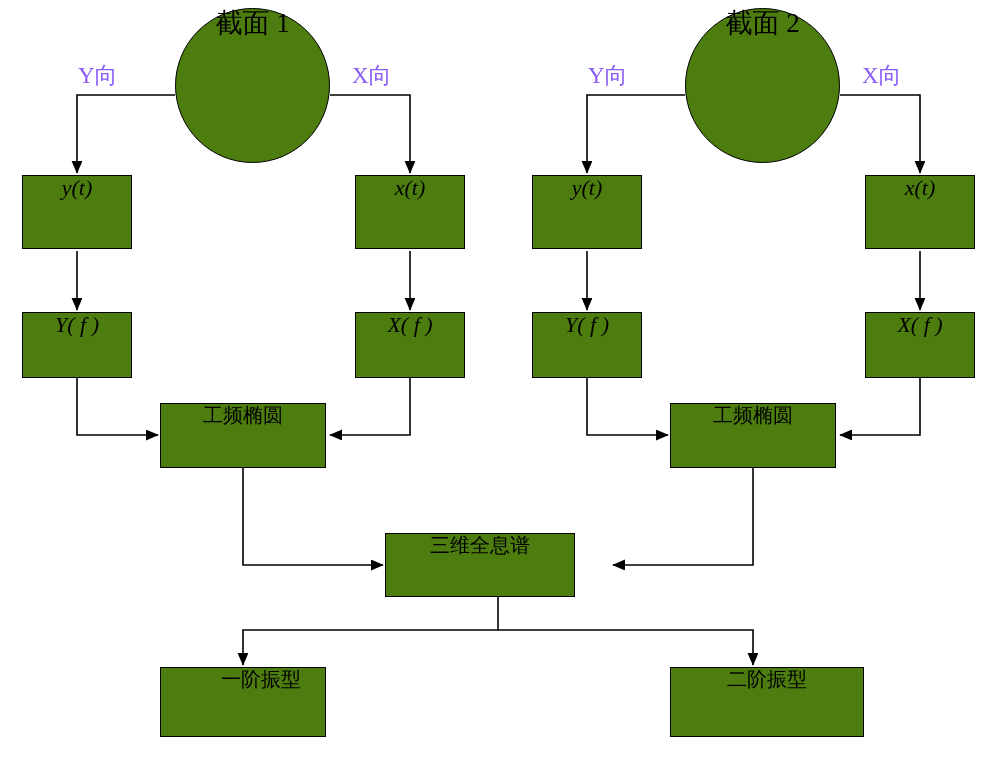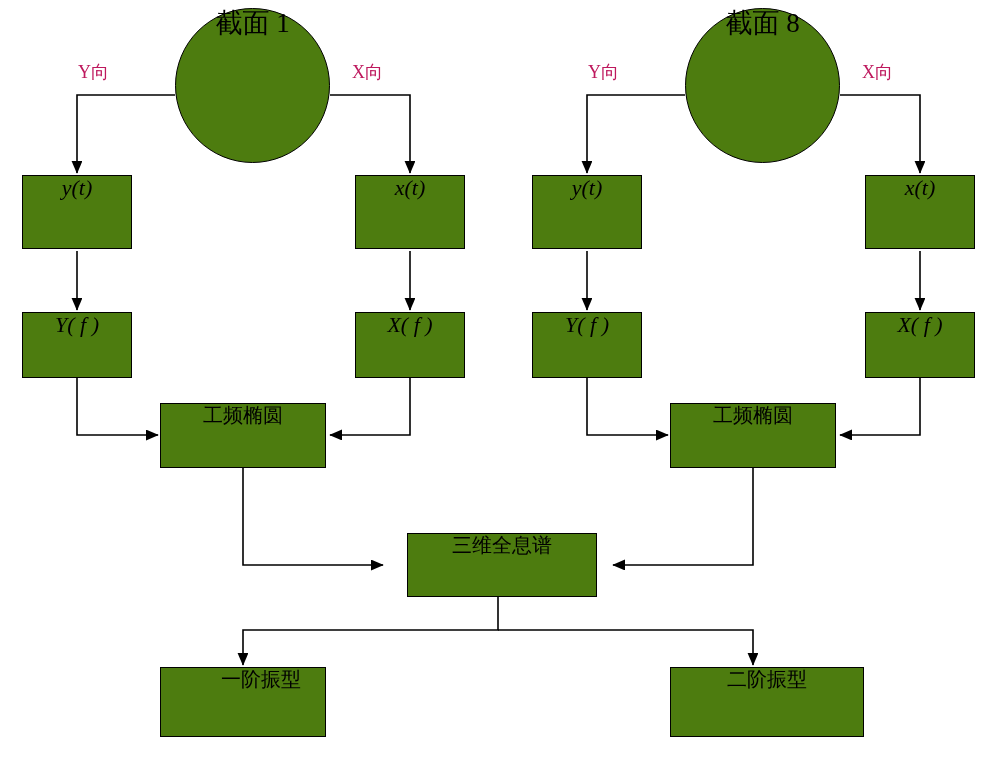--- a/index.html
+++ b/index.html
@@ -42,22 +42,22 @@
   .rect-cn {
     font-size: 20px;
   }
   .rect-math {
     font-family: "Liberation Serif", serif;
     font-size: 22px;
     font-style: italic;
   }
   .label {
     position: absolute;
-    color: #be185d;
-    font-size: 18px;
+    color: #8b5cf6;
+    font-size: 23px;
     white-space: nowrap;
     background: transparent;
   }
 </style>
 </head>
 <body>
 
 <div id="canvas">
 
   <svg class="wires" viewBox="0 0 1000 760">
@@ -123,21 +123,21 @@
   </div>
   <div class="node rect-math" style="left:355px; top:312px; width:110px; height:66px;">
     <span>X( f )</span>
   </div>
 
   <div class="node rect-cn" style="left:160px; top:403px; width:166px; height:65px;">
     <span>工频椭圆</span>
   </div>
 
   <div class="node circle" style="left:685px; top:8px; width:155px; height:155px;">
-    <span>截面 8</span>
+    <span>截面 2</span>
   </div>
 
   <div class="label" style="left:588px; top:60px;">
     <span>Y向</span>
   </div>
   <div class="label" style="left:862px; top:60px;">
     <span>X向</span>
   </div>
 
   <div class="node rect-math" style="left:532px; top:175px; width:110px; height:74px;">
@@ -151,21 +151,21 @@
     <span>Y( f )</span>
   </div>
   <div class="node rect-math" style="left:865px; top:312px; width:110px; height:66px;">
     <span>X( f )</span>
   </div>
 
   <div class="node rect-cn" style="left:670px; top:403px; width:166px; height:65px;">
     <span>工频椭圆</span>
   </div>
 
-  <div class="node rect-cn" style="left:385px; top:533px; width:190px; height:64px;margin-left:22px;">
+  <div class="node rect-cn" style="left:385px; top:533px; width:190px; height:64px;">
     <span>三维全息谱</span>
   </div>
 
   <div class="node rect-cn" style="left:160px; top:667px; width:166px; height:70px;padding-left:36px;">
     <span>一阶振型</span>
   </div>
 
   <div class="node rect-cn" style="left:670px; top:667px; width:194px; height:70px;">
     <span>二阶振型</span>
   </div>

